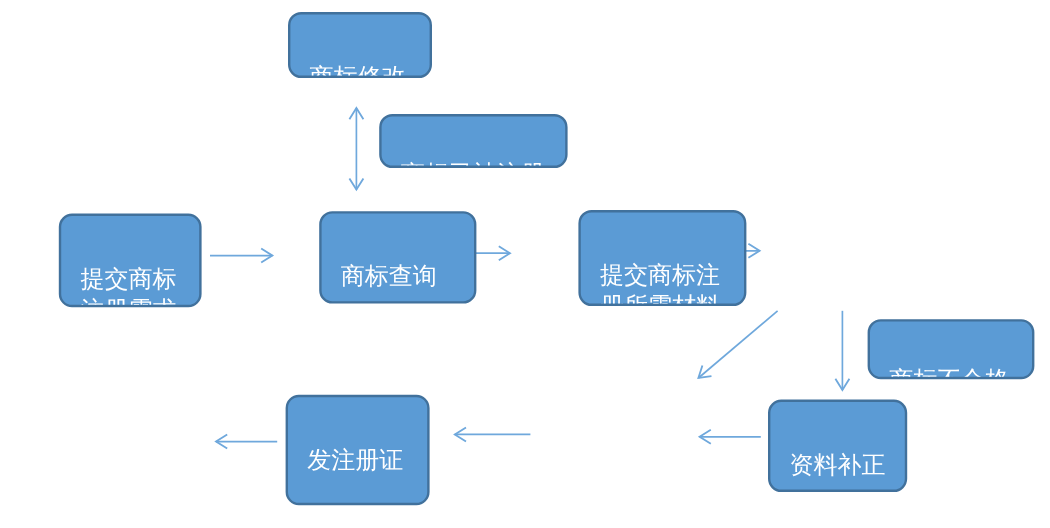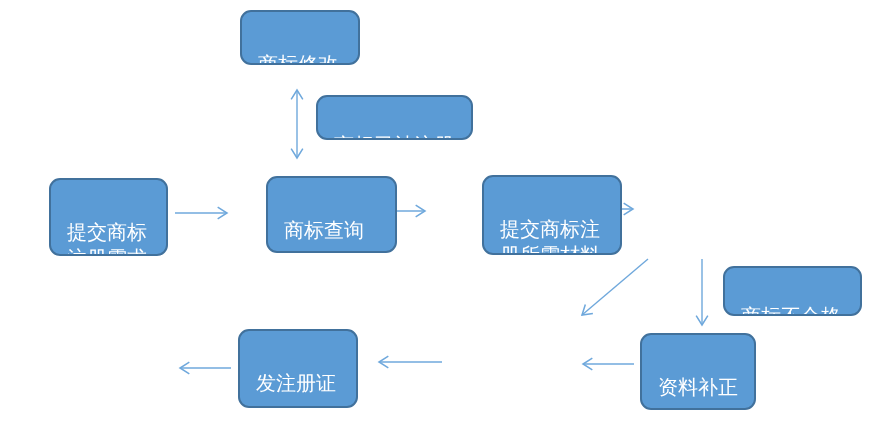--- a/index.html
+++ b/index.html
@@ -70,18 +70,18 @@
 
   <div class="node slim" style="left:723px;top:266px;width:139px;height:50px;">
     <span>商标不合格</span>
   </div>
 
   <div class="node" style="left:640px;top:333px;width:116px;height:77px;">
     <span>资料补正</span>
   </div>
 
 
-  <div class="node" style="left:238px;top:329px;width:120px;height:79px;">
+  <div class="node" style="left:238px;top:329px;width:120px;height:92px;">
     <span>发注册证</span>
   </div>
 
 
 </div>
 
 </body></html>

